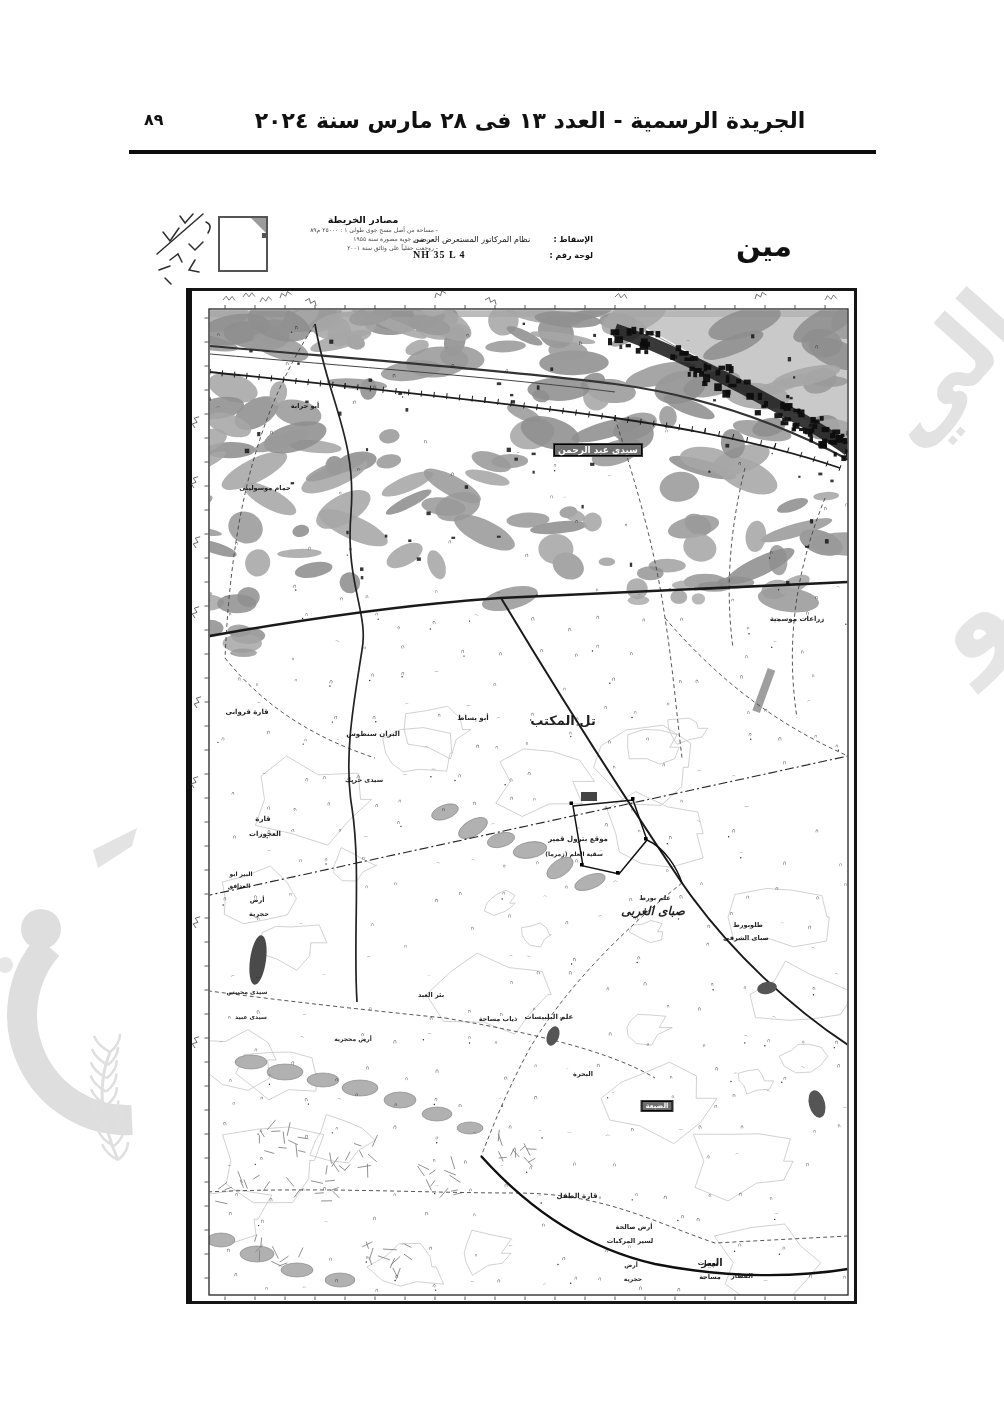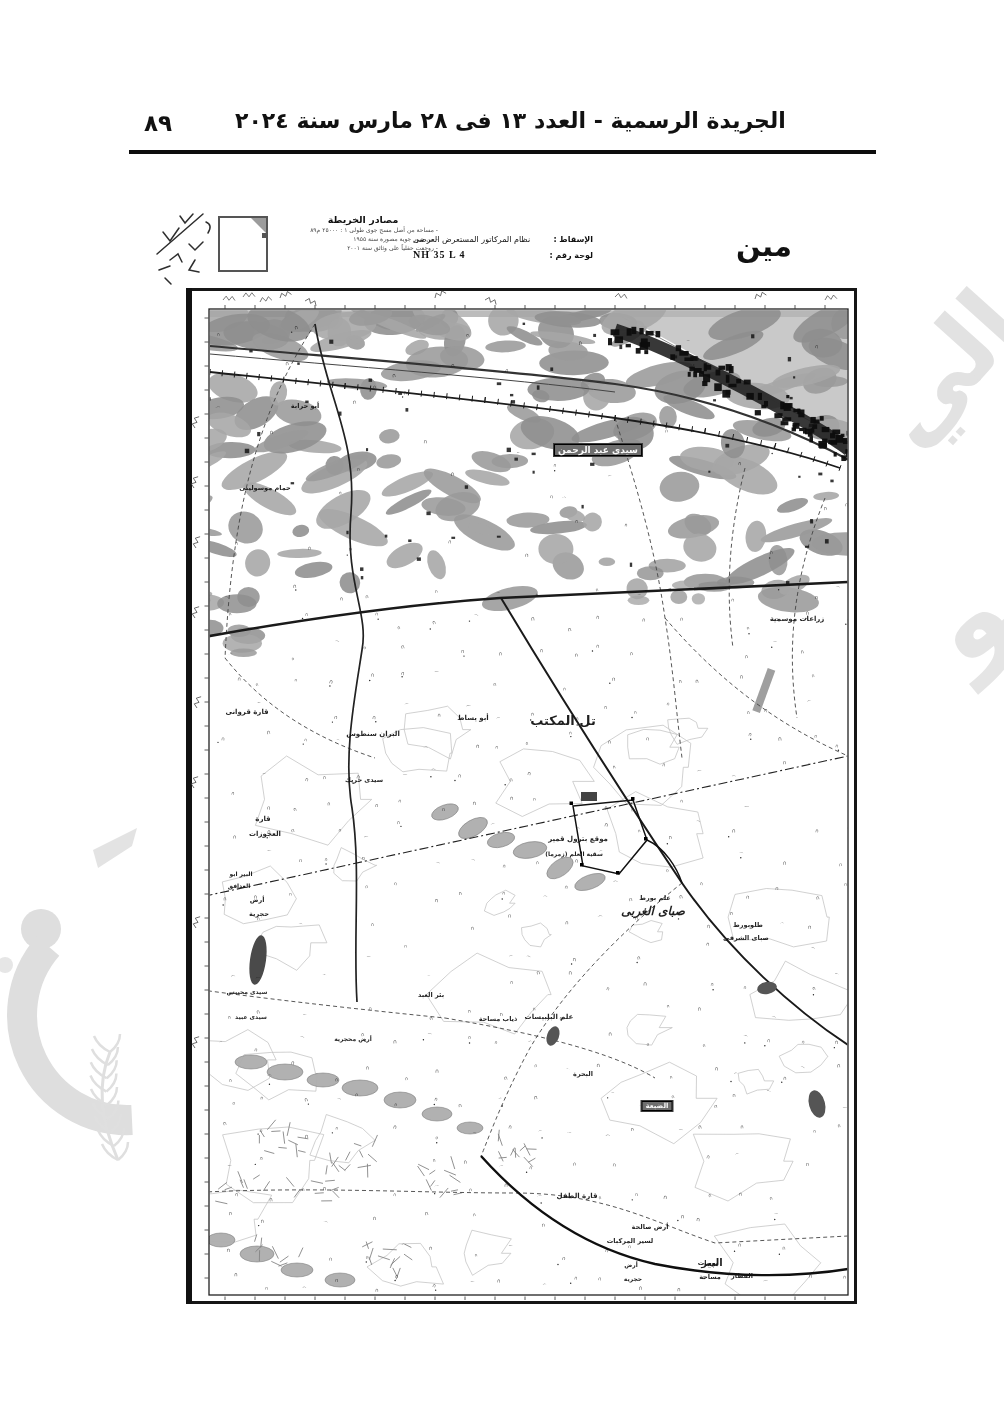--- a/index.html
+++ b/index.html
@@ -3,22 +3,22 @@
 <meta charset="utf-8">
 <style>
   html,body{margin:0;padding:0}
   body{
     width:1004px;height:1417px;position:relative;overflow:hidden;
     background:#ffffff;font-family:"DejaVu Sans",sans-serif;color:#111;
   }
   .abs{position:absolute}
 
   
-  #hdr-num{left:144px;top:110px;font-size:23px;font-weight:700}
-  #hdr-title{left:235px;top:108px;width:590px;text-align:left;font-size:22px;font-weight:700;direction:rtl;filter:blur(.2px)}
+  #hdr-num{left:144px;top:110px;font-size:16px;font-weight:700}
+  #hdr-title{left:235px;top:108px;width:590px;text-align:center;font-size:22px;font-weight:700;direction:rtl;filter:blur(.2px)}
   #hdr-rule{left:129px;top:150px;width:747px;height:4px;background:#0d0d0d}
 
   
   #scrawl{left:149px;top:202px}
   #idxmap{left:218px;top:216px;width:46px;height:52px;border:2px solid #555;background:#fff}
   #idxmap .tri{position:absolute;right:0;top:0;width:0;height:0;border-left:15px solid transparent;border-top:15px solid #9c9c9c}
   #idxmap .sq{position:absolute;right:-1px;top:15px;width:5px;height:5px;background:#555}
   #sources{left:288px;top:214px;width:150px;direction:rtl;text-align:center}
   #sources .t{font-size:9.5px;font-weight:700}
   #sources .l{font-size:6px;text-align:right;filter:blur(.35px);opacity:.8;line-height:9px;white-space:nowrap}
@@ -1330,21 +1330,21 @@
     <span class="map-label" style="left: 561px; top: 650px; font-size: 6.5px;">صباى الشرقى</span>
     <span class="map-label" style="left: 364px; top: 729px; font-size: 7px;">علم البلبيسات</span>
     <span class="map-label" style="left: 246px; top: 707px; font-size: 6.5px;">بئر العبد</span>
     <span class="map-label" style="left: 313px; top: 731px; font-size: 6.5px;">ذياب مساحة</span>
     <span class="map-label" style="left: 168px; top: 750px; font-size: 6px;">أرض محجرية</span>
     <span class="map-label" style="left: 62px; top: 703px; font-size: 6px;">سيدى محيبس</span>
     <span class="map-label" style="left: 66px; top: 728px; font-size: 6px;">سيدى عبيد</span>
     <span class="map-label" style="left: 398px; top: 786px; font-size: 6.5px;">البحرة</span>
     <span class="map-label box" style="left: 472px; top: 818px; font-size: 7px;">الضبعة</span>
     <span class="map-label" style="left: 392px; top: 908px; font-size: 7px;">قارة الطفل</span>
-    <span class="map-label" style="left: 449px; top: 939px; font-size: 6.5px; margin-left: 16px;">أرض صالحة</span>
+    <span class="map-label" style="left: 449px; top: 939px; font-size: 6.5px;">أرض صالحة</span>
     <span class="map-label" style="left: 445px; top: 953px; font-size: 6.5px;">لسير المركبات</span>
     <span class="map-label" style="left: 446px; top: 976px; font-size: 6px;">أرض</span>
     <span class="map-label" style="left: 448px; top: 990px; font-size: 6px;">حجرية</span>
     <span class="map-label" style="left: 523px; top: 975px; font-size: 6.5px;">بويبات</span>
     <span class="map-label" style="left: 525px; top: 989px; font-size: 6.5px;">مساحة</span>
     <span class="map-label" style="left: 527px; top: 974px; font-size: 10px; font-weight: 900;">البير</span>
     <span class="map-label" style="left: 557px; top: 988px; font-size: 6.5px; font-weight: 900;">القطار</span>
   </div>
 
 </body></html>

